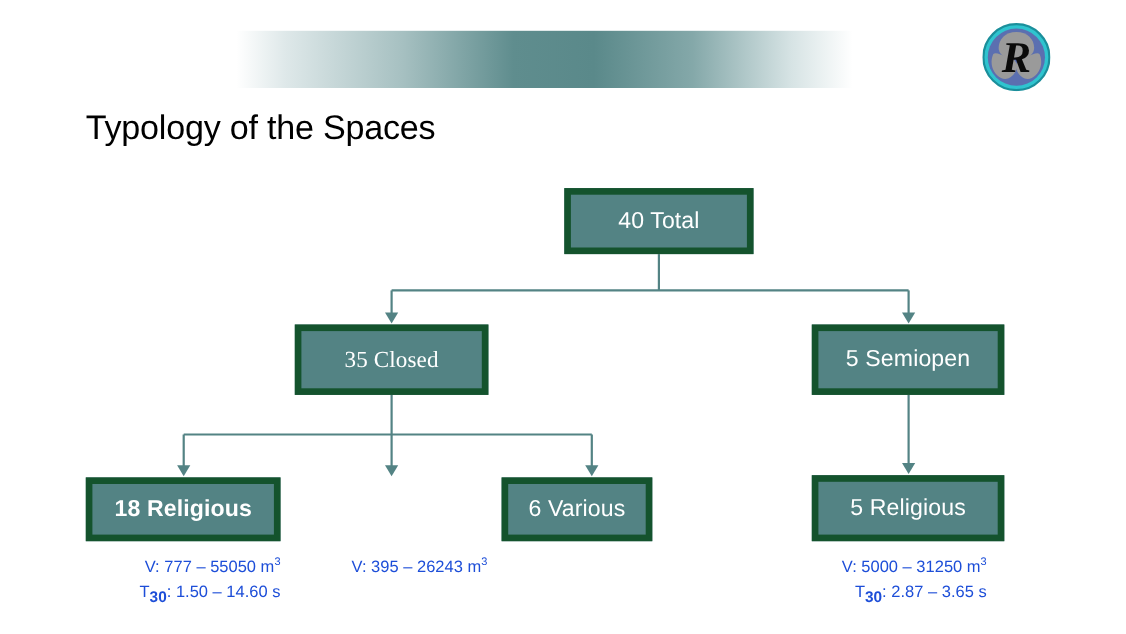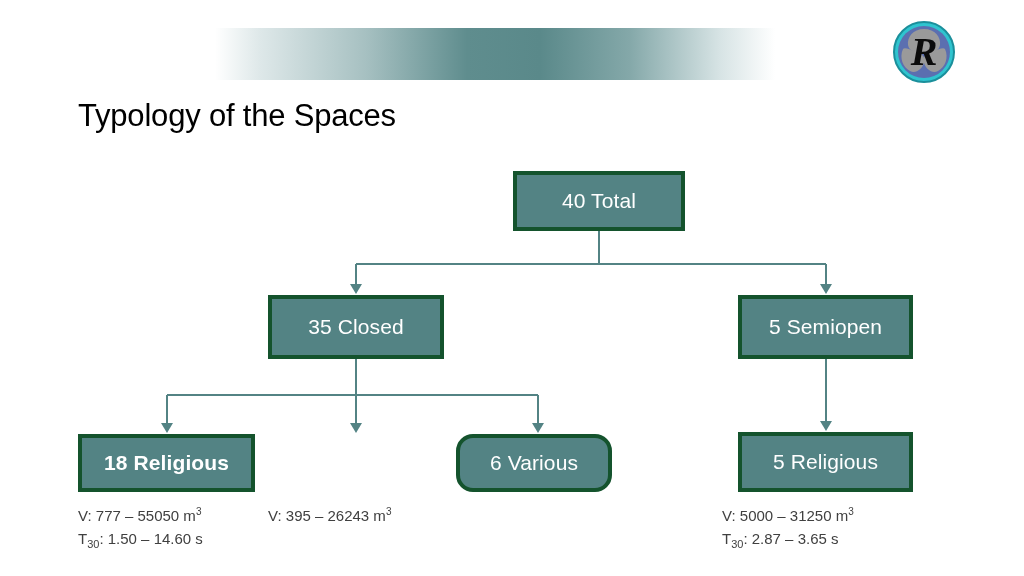--- a/index.html
+++ b/index.html
@@ -66,50 +66,50 @@
     top: 0;
     width: 1024px;
     height: 576px;
     pointer-events: none;
   }
 
   
   .node {
     position: absolute;
     background: #538384;
-    border: 4px solid #14532d;
+    border: 6px solid #14532d;
     box-sizing: border-box;
     color: #ffffff;
     display: flex;
     align-items: center;
     justify-content: center;
     font-size: 21px;
     font-weight: 400;
     letter-spacing: 0.1px;
   }
   .node-total   { left: 513px; top: 171px; width: 172px; height: 60px; }
-  .node-closed  { left: 268px; top: 295px; width: 176px; height: 64px; }
+  .node-closed  { left: 268px; top: 295px; width: 176px; height: 64px; font-family: Liberation Serif, serif; }
   .node-semi    { left: 738px; top: 295px; width: 175px; height: 64px; }
   .node-l1      { left: 78px;  top: 434px; width: 177px; height: 58px; font-weight: bold; }
   .node-l2      { left: 268px; top: 434px; width: 175px; height: 58px; }
-  .node-l3      { left: 456px; top: 434px; width: 156px; height: 58px; border-radius: 17px; }
+  .node-l3      { left: 456px; top: 434px; width: 137px; height: 58px; }
   .node-l4      { left: 738px; top: 432px; width: 175px; height: 60px; }
 
   
   .caption {
     position: absolute;
-    text-align: left;
-    color: #404040;
+    text-align: right;
+    color: #1d4ed8;
     font-size: 15px;
     line-height: 23px;
     white-space: nowrap;
   }
   .caption .line { display: block; }
   .caption sup { font-size: 10px; vertical-align: super; line-height: 0; }
-  .caption sub { font-size: 11px; vertical-align: sub; line-height: 0; }
+  .caption sub { font-size: 14px; vertical-align: sub; line-height: 0; font-weight: bold; }
 
   .cap-1 { left: 78px;  top: 504px; width: 177px; }
   .cap-2 { left: 268px; top: 504px; width: 175px; }
   .cap-3 { left: 456px; top: 504px; width: 165px; }
   .cap-4 { left: 722px; top: 504px; width: 175px; }
 </style>
 </head>
 <body>
 
 <div class="slide">

